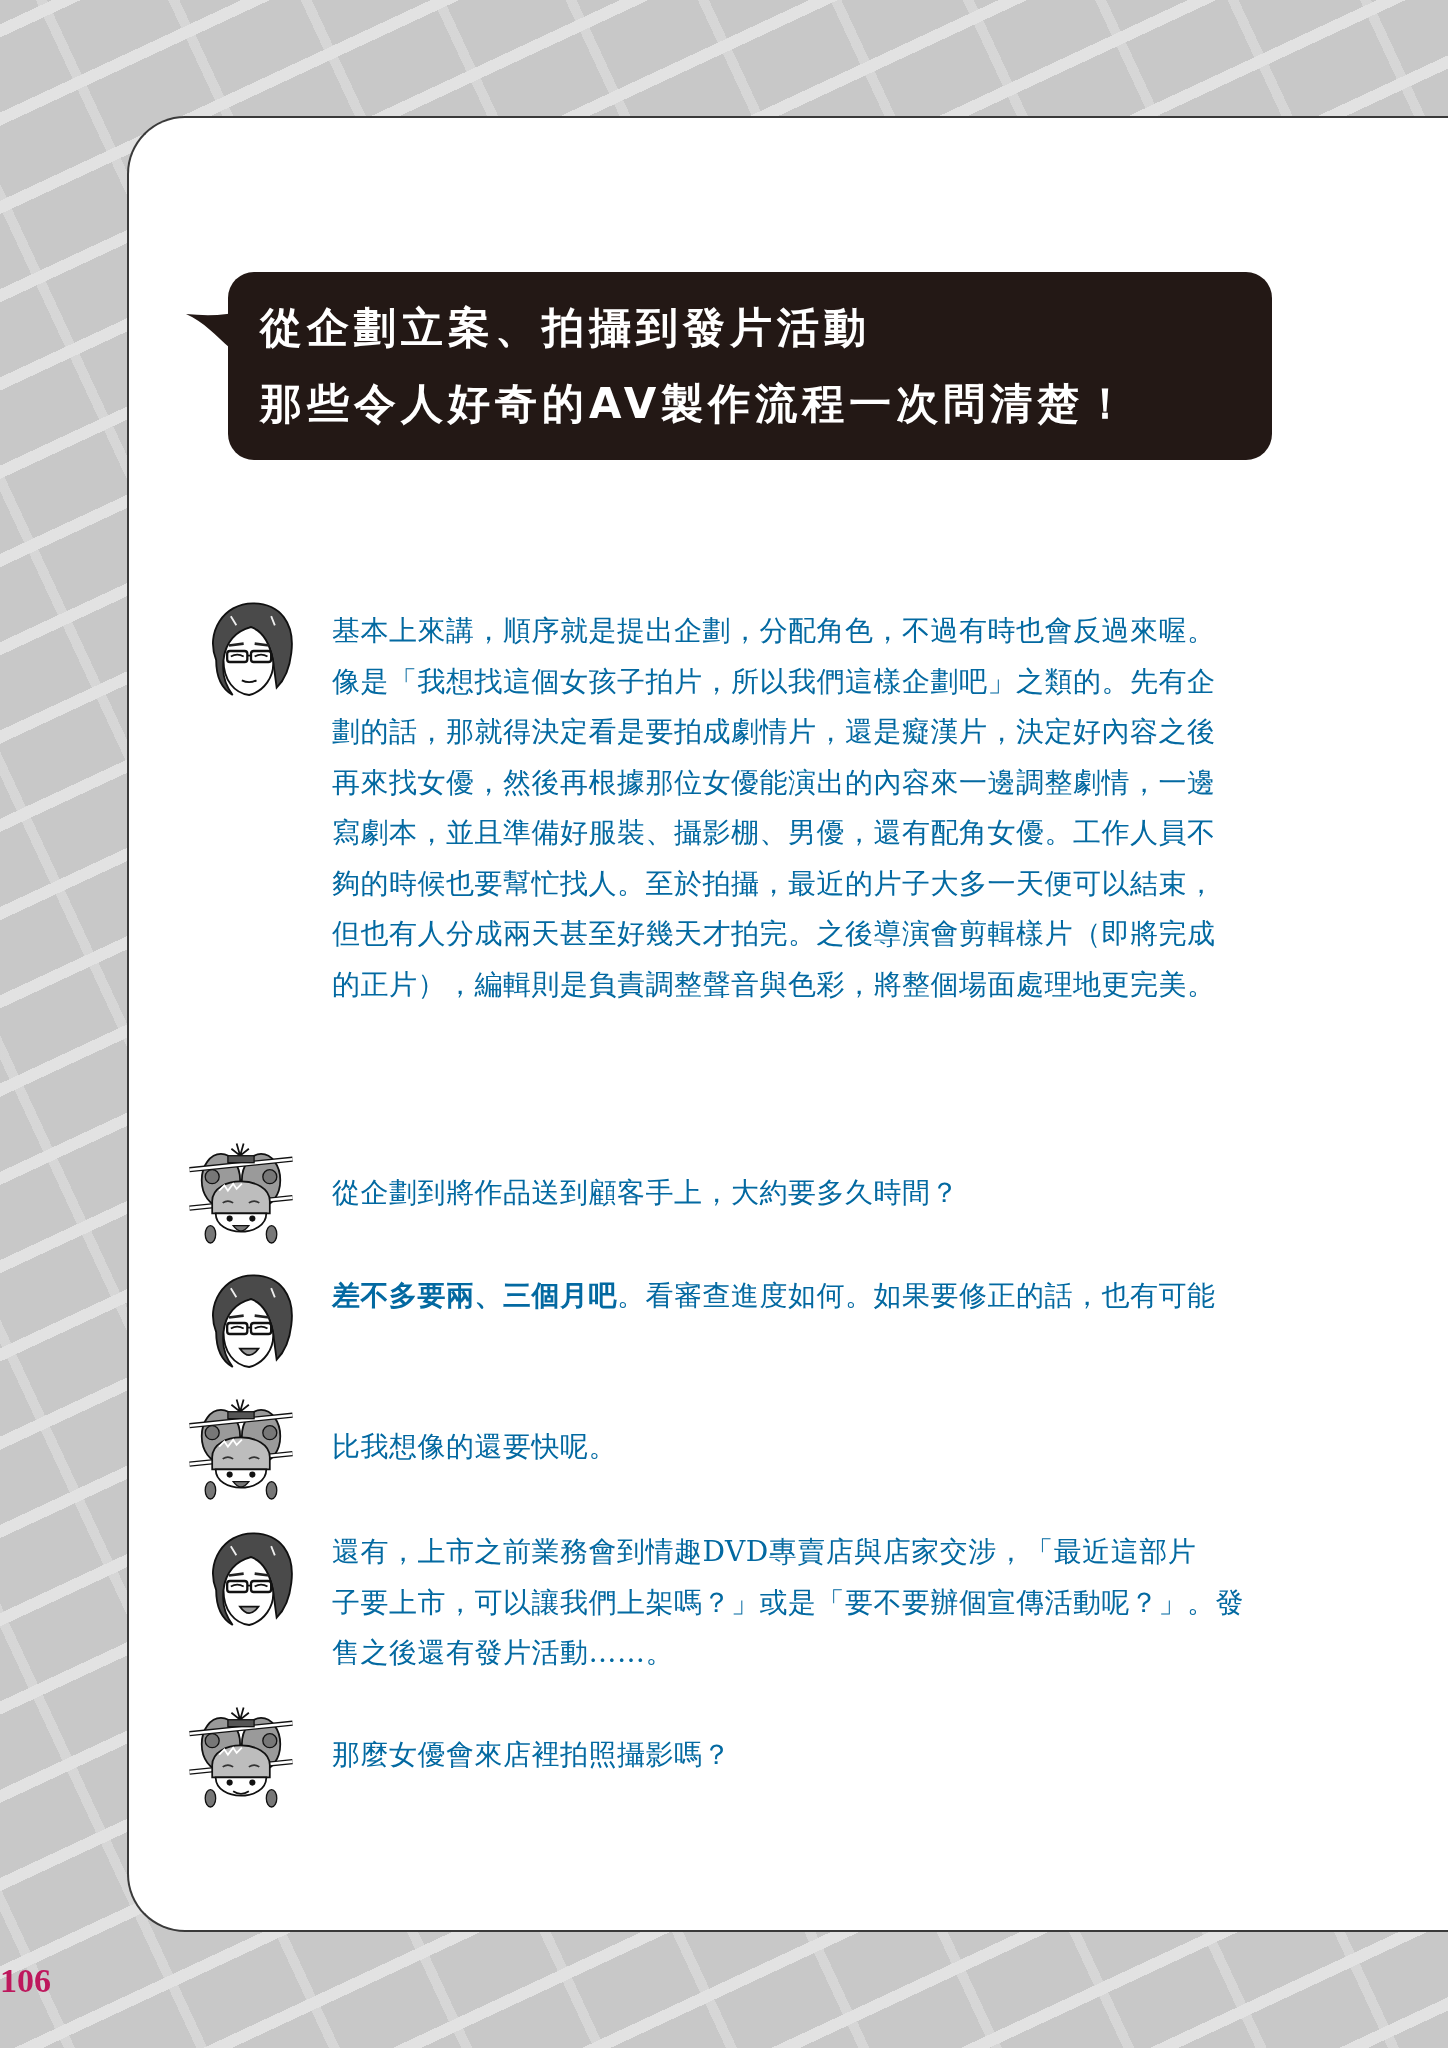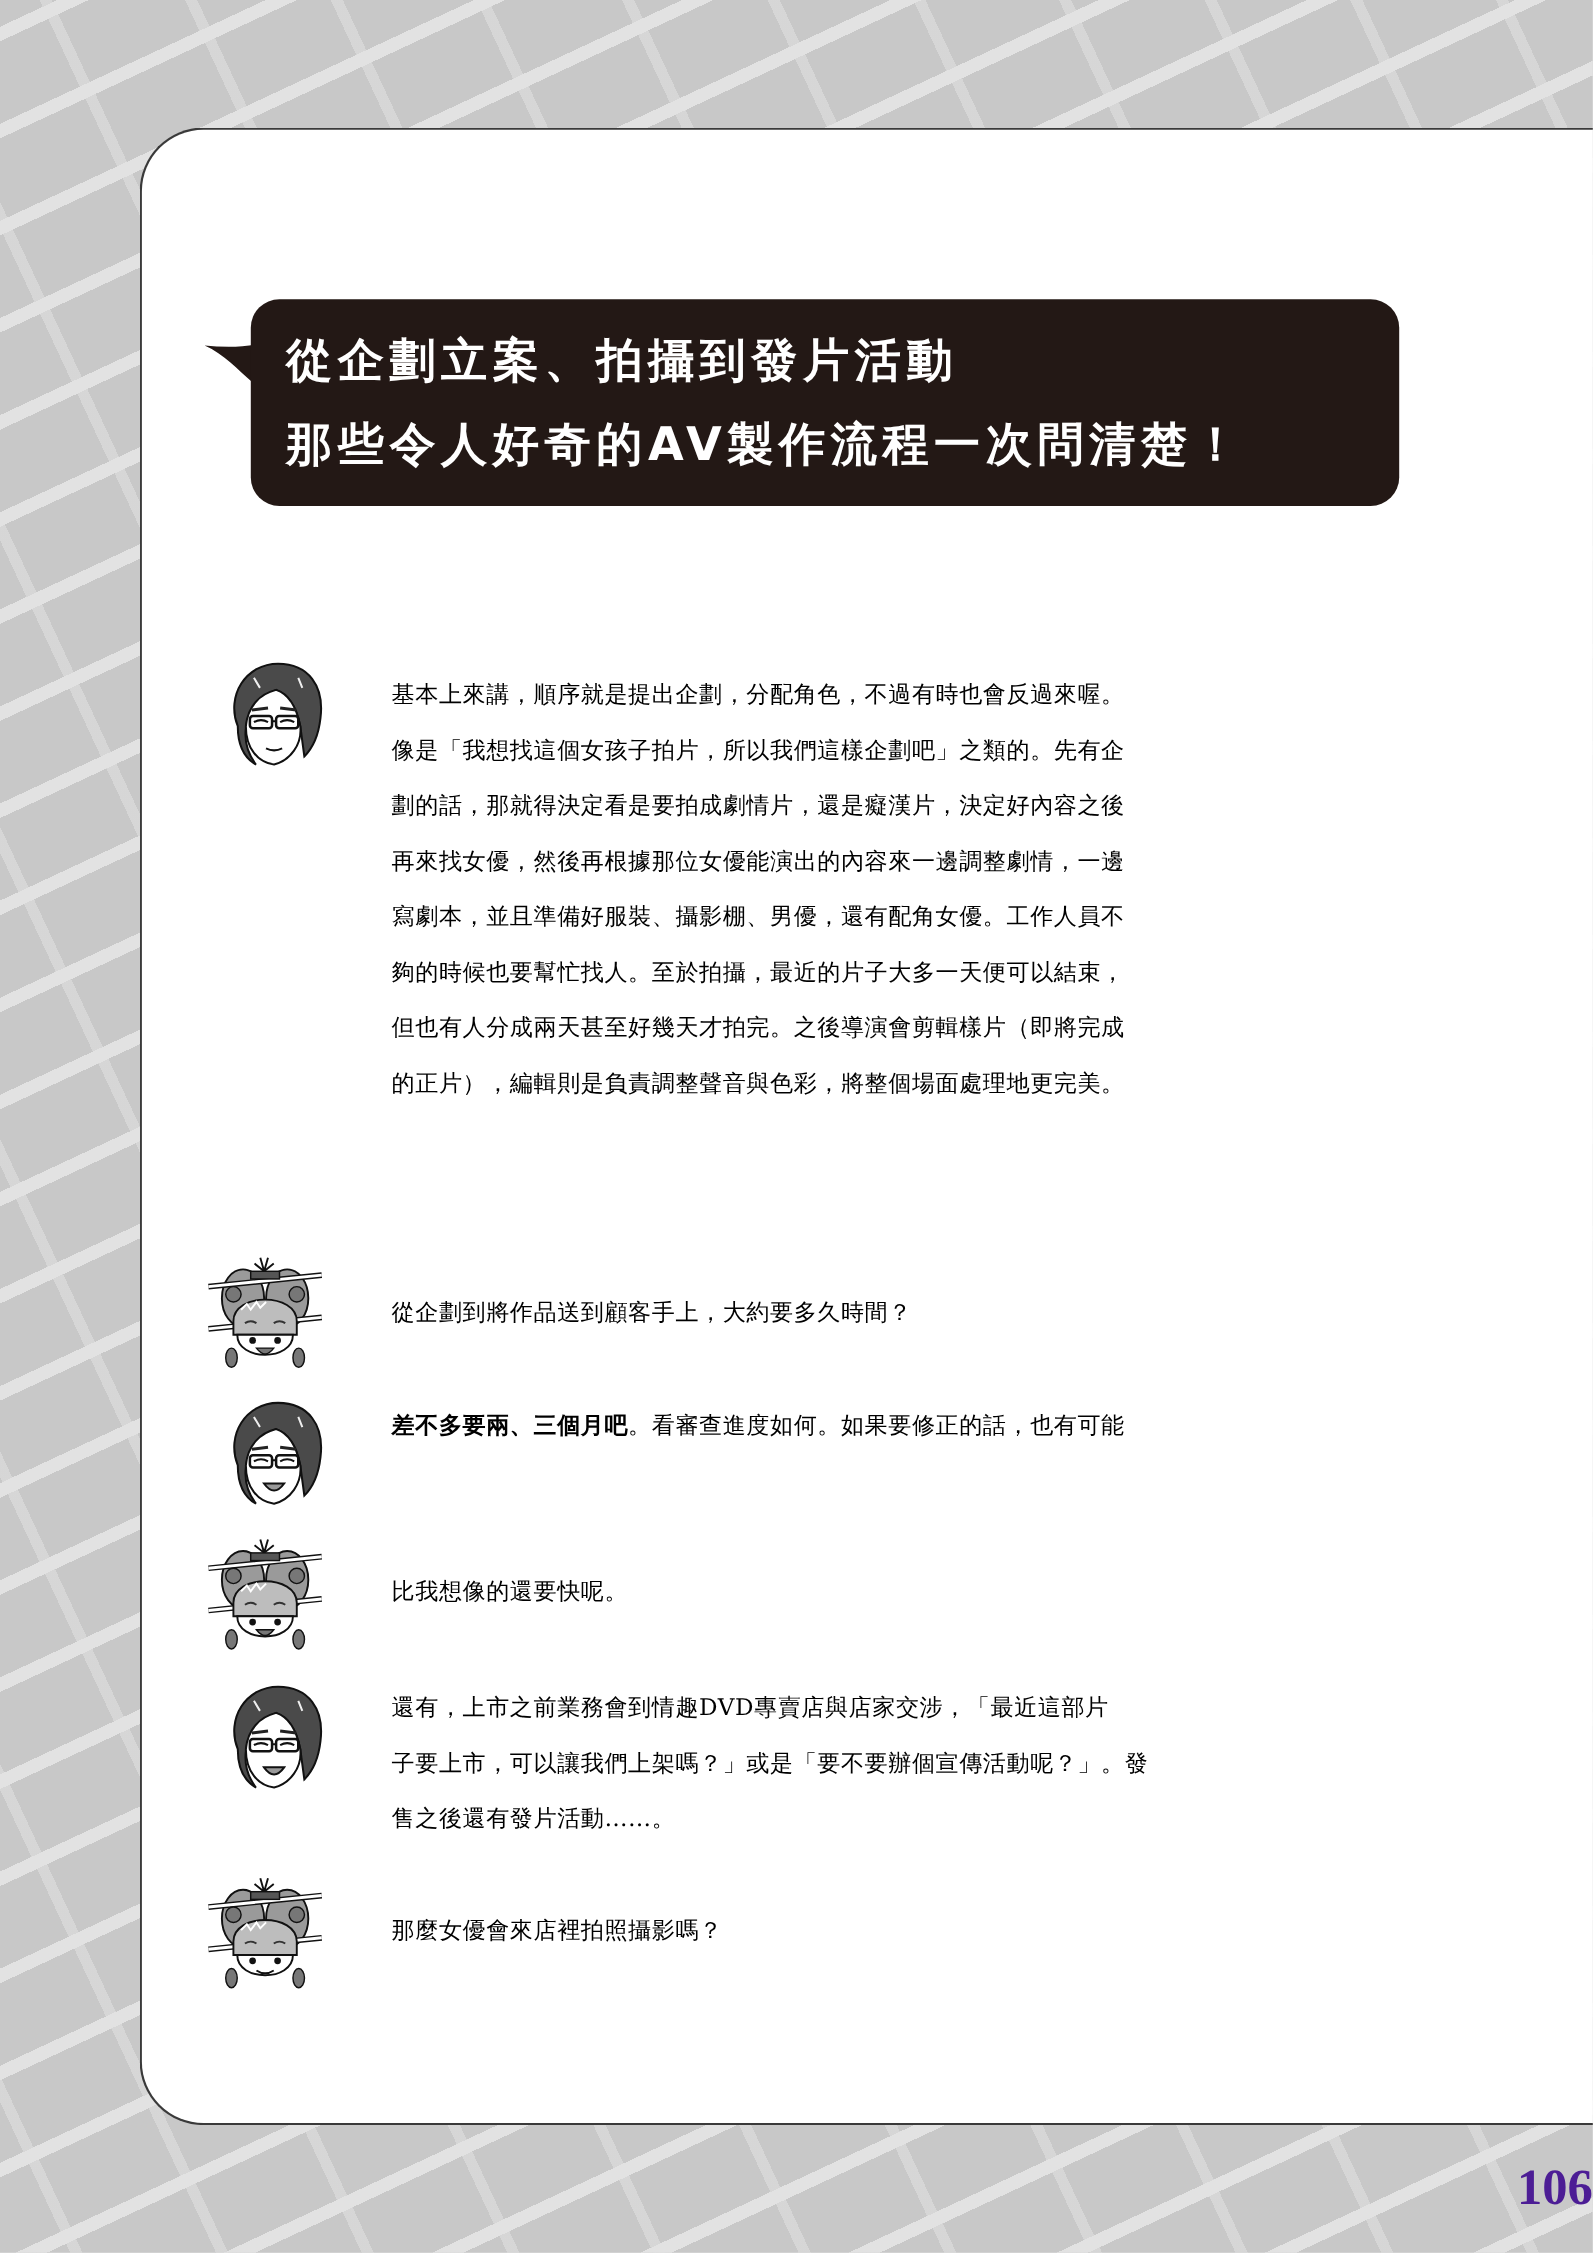--- a/index.html
+++ b/index.html
@@ -27,26 +27,26 @@
   .bubble-line {
     position: absolute; left: 32px; color: #ffffff;
     font-family: "DejaVu Sans", "Liberation Sans", sans-serif;
     font-weight: bold; font-size: 42px; letter-spacing: 5px; white-space: nowrap;
   }
   .bubble-line.l1 { top: 28px; }
   .bubble-line.l2 { top: 104px; }
   .avatar { position: absolute; width: 110px; height: 110px; }
   .text {
     position: absolute; left: 332px; width: 940px;
-    font-size: 21px; line-height: 50.5px; color: #000000; letter-spacing: 0.5px; margin-left: 24px;
+    font-size: 28px; line-height: 50.5px; color: #0369a1; letter-spacing: 0.5px;
   }
   .text .bold { font-family: "DejaVu Sans", "Liberation Sans", sans-serif; font-weight: bold; }
   .page-number {
-    position: absolute; left: 0; width: 1448px; top: 1962px; text-align: right;
-    font-family: "Liberation Serif", "DejaVu Serif", serif; font-weight: bold; font-size: 46px; color: #4c1d95;
+    position: absolute; left: 0; width: 1448px; top: 1962px; text-align: left;
+    font-family: "Liberation Serif", "DejaVu Serif", serif; font-weight: bold; font-size: 34px; color: #be185d;
   }
 </style>
 </head>
 <body>
 
 <div class="panel"></div>
 
 <svg class="bubble-tail" viewBox="0 0 60 44">
   <path d="M60 4 C40 10 20 10 0 8 C18 16 30 30 44 42 L60 42 Z" fill="#231815"></path>
 </svg>

